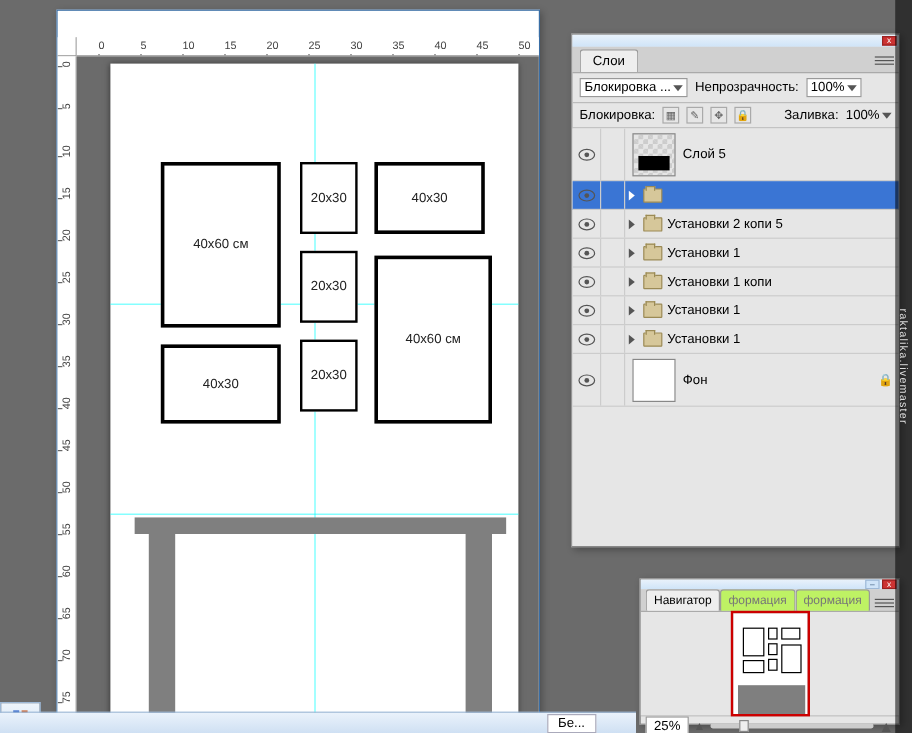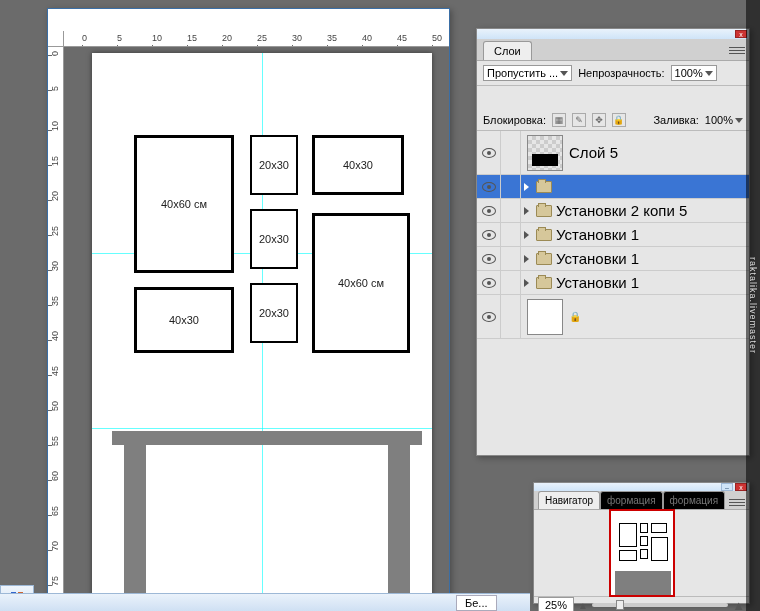--- a/index.html
+++ b/index.html
@@ -44,21 +44,21 @@
   .panel-tabs { height:22px; display:flex; align-items:flex-end; background:#d0d0d0; padding-left:6px; border-bottom:1px solid #aaa; position:relative; }
   .panel-tab { background:#eee; border:1px solid #999; border-bottom:none; padding:3px 10px; font-size:11px; border-radius:3px 3px 0 0; }
   .panel-menu { position:absolute; right:4px; top:4px; width:16px; height:14px; display:flex; flex-direction:column; justify-content:center; gap:2px; }
   .panel-menu span{ height:1px; background:#555; display:block;}
 
   .layer-opts { padding:4px 6px; border-bottom:1px solid #bbb; display:flex; align-items:center; gap:6px; font-size:10px; }
   .layer-opts select, .layer-opts .fieldbox { font-size:10px; border:1px solid #999; background:#fff; padding:1px 3px; }
   .fieldbox { display:inline-flex; align-items:center; gap:2px; }
   .tri { width:0;height:0;border-left:4px solid transparent;border-right:4px solid transparent;border-top:5px solid #555; display:inline-block;}
 
-  .layer-lock { padding:3px 6px; border-bottom:1px solid #bbb; display:flex; align-items:center; gap:6px; font-size:10px;margin-top:24px; }
+  .layer-lock { padding:3px 6px; border-bottom:1px solid #bbb; display:flex; align-items:center; gap:6px; font-size:10px; }
   .lock-icon { width:14px; height:14px; border:1px solid #aaa; display:flex; align-items:center; justify-content:center; font-size:9px; color:#666; }
 
   .layers-list { flex:1; overflow:auto; background:#e6e6e6; }
   .layer-row { display:flex; align-items:center; height:24px; border-bottom:1px solid #ccc; }
   .layer-row.big { height:44px; }
   .layer-row.sel { background:#3a75d4; color:#fff; }
   .vis-col { width:24px; display:flex; align-items:center; justify-content:center; border-right:1px solid #ccc; height:100%; }
   .link-col { width:20px; border-right:1px solid #ccc; height:100%; }
   .eye { width:14px; height:10px; border:1px solid #555; border-radius:50%; position:relative; }
   .eye::after { content:""; position:absolute; left:4px; top:2px; width:4px; height:4px; background:#555; border-radius:50%; }
@@ -66,28 +66,28 @@
   .thumb.checker { background:
     linear-gradient(45deg,#ccc 25%,transparent 25%,transparent 75%,#ccc 75%),
     linear-gradient(45deg,#ccc 25%,transparent 25%,transparent 75%,#ccc 75%);
     background-size:8px 8px; background-position:0 0,4px 4px; }
   .thumb-inner-black { position:absolute; left:4px; right:4px; bottom:4px; height:12px; background:#000; }
   .thumb-inner-red { position:absolute; left:4px; top:4px; width:14px; height:14px; background:#f00; }
   .folder-ico { width:16px; height:12px; background:#d6c79a; border:1px solid #9b8a55; border-radius:1px; position:relative; margin:0 4px; }
   .folder-ico::before { content:""; position:absolute; left:1px; top:-3px; width:6px; height:3px; background:#d6c79a; border:1px solid #9b8a55; border-bottom:none; }
   .disclose { width:0;height:0;border-top:4px solid transparent;border-bottom:4px solid transparent;border-left:5px solid #555; margin:0 3px; }
   .layer-row.sel .disclose { border-left-color:#fff; }
-  .layer-name { flex:1; font-size:15px; white-space:nowrap; overflow:hidden; }
+  .layer-name { flex:1; font-size:11px; white-space:nowrap; overflow:hidden; }
   .lock-ind { width:14px; text-align:center; font-size:10px; color:#777; margin-right:4px;}
 
   
   .panel-nav { left:533px; top:482px; width:217px; height:122px; display:flex; flex-direction:column; }
   .panel-nav .panel-tabs { padding-left:4px; gap:0; }
   .panel-nav .panel-tab { padding:3px 6px; font-size:10px; }
-  .panel-nav .panel-tab.inactive { background:#000000; color:#777; }
+  .panel-nav .panel-tab.inactive { background:#bef264; color:#777; }
   .nav-body { flex:1; background:#e6e6e6; display:flex; align-items:center; justify-content:center; position:relative; }
   .nav-thumb { width:64px; height:86px; background:#fff; border:1px solid #aaa; position:relative; }
   .nav-viewport { position:absolute; border:2px solid #c00; }
   .nav-footer { height:18px; border-top:1px solid #bbb; display:flex; align-items:center; padding:0 4px; gap:4px; font-size:10px; }
   .nav-zoom { width:36px; border:1px solid #999; background:#fff; text-align:center; padding:1px 0; }
   .slider { flex:1; height:4px; background:#ccc; position:relative; border-radius:2px; }
   .slider-thumb { position:absolute; left:18%; top:-3px; width:8px; height:10px; background:#eee; border:1px solid #888; }
   .mountain { font-size:10px; color:#555; }
 
   
@@ -181,21 +181,21 @@
   <div class="panel-tabs">
     <div class="panel-tab">Слои</div>
     <div class="panel-menu">
         <span></span>
         <span></span>
         <span></span>
       </div>
   </div>
   <div class="layer-opts">
     <div class="fieldbox">
-        <span>Пропустить ...</span> 
+        <span>Блокировка ...</span> 
         <span class="tri"></span>
       </div>
     <span>Непрозрачность:</span>
     <div class="fieldbox">
         <span>100%</span>
         <span class="tri"></span>
       </div>
   </div>
   <div class="layer-lock">
     <span>Блокировка:</span>
@@ -247,37 +247,47 @@
         <div class="folder-ico"></div>
         <div class="layer-name">Установки 1</div>
       </div>
       <div class="layer-row">
         <div class="vis-col">
           <div class="eye"></div>
         </div>
         <div class="link-col"></div>
         <div class="disclose"></div>
         <div class="folder-ico"></div>
+        <div class="layer-name">Установки 1 копи</div>
+      </div>
+      <div class="layer-row">
+        <div class="vis-col">
+          <div class="eye"></div>
+        </div>
+        <div class="link-col"></div>
+        <div class="disclose"></div>
+        <div class="folder-ico"></div>
         <div class="layer-name">Установки 1</div>
       </div>
       <div class="layer-row">
         <div class="vis-col">
           <div class="eye"></div>
         </div>
         <div class="link-col"></div>
         <div class="disclose"></div>
         <div class="folder-ico"></div>
         <div class="layer-name">Установки 1</div>
       </div>
       <div class="layer-row big">
         <div class="vis-col">
           <div class="eye"></div>
         </div>
         <div class="link-col"></div>
         <div class="thumb"></div>
+        <div class="layer-name">Фон</div>
         <div class="lock-ind">🔒</div>
       </div>
     </div>
 </div>
 
 <div class="panel panel-nav">
   <div class="panel-titlebar">
     <div class="panel-close-x" style="background:#cfe4f8;color:#357;border-color:#9db8d6;margin-right:2px">–</div>
     <div class="panel-close-x">x</div>
   </div>

